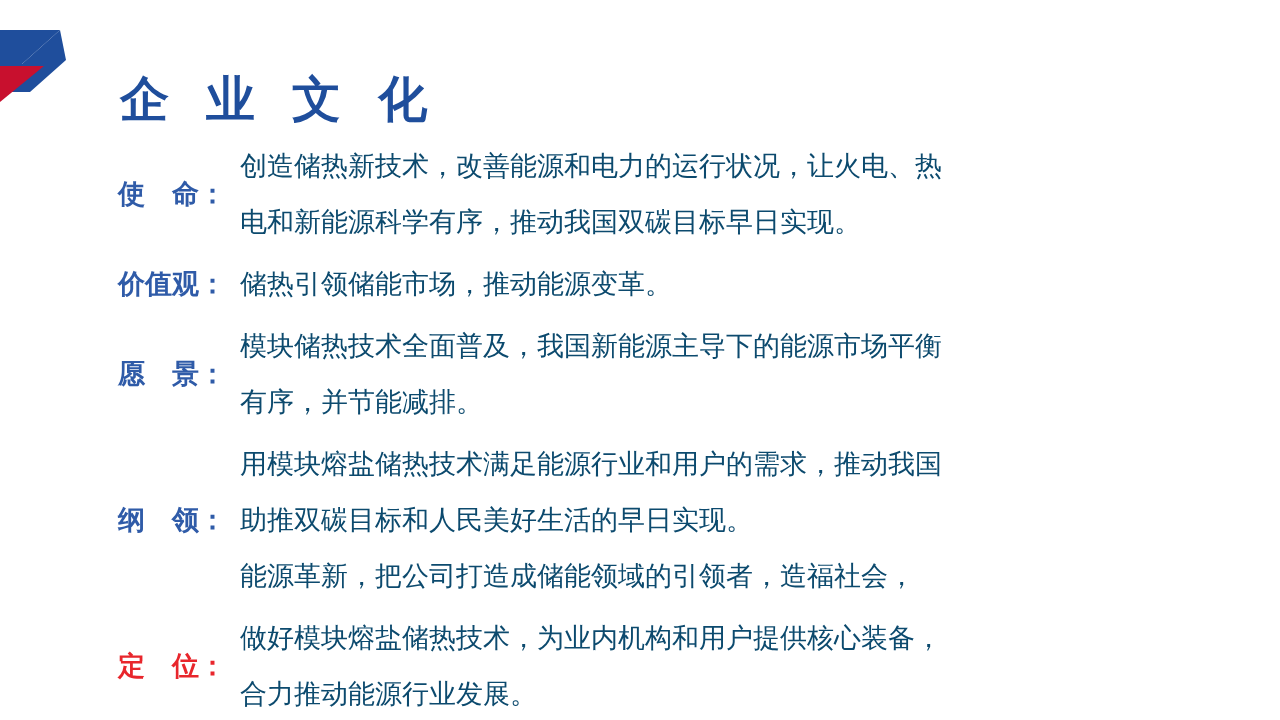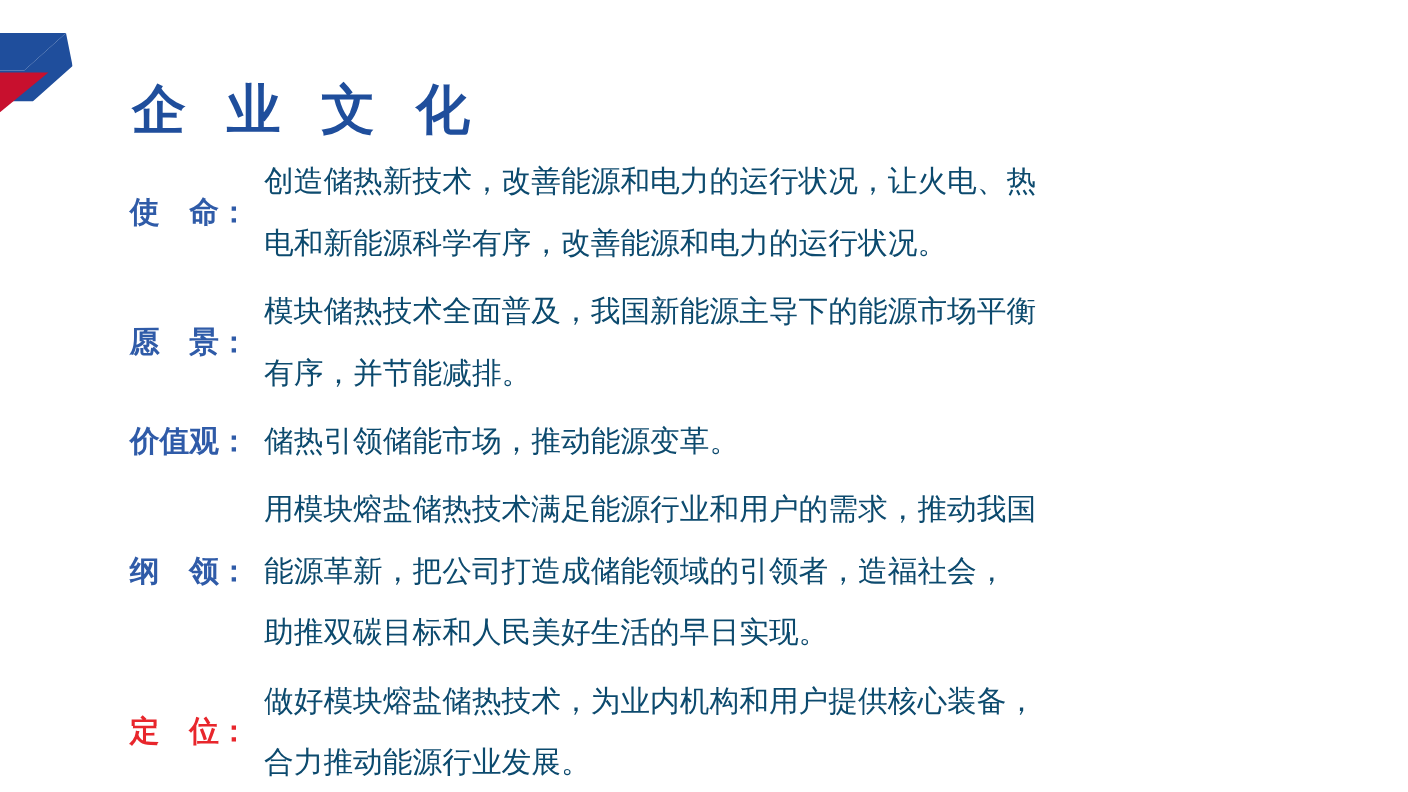--- a/index.html
+++ b/index.html
@@ -90,45 +90,45 @@
 </div>
 
 <h1 class="slide-title">企 业 文 化</h1>
 
 <div class="content">
 
   <div class="entry">
     <div class="entry-label">使　命：</div>
     <div class="entry-body">
       <span class="line">创造储热新技术，改善能源和电力的运行状况，让火电、热</span>
-      <span class="line">电和新能源科学有序，改善能源和电力的运行状况。</span>
+      <span class="line">电和新能源科学有序，推动我国双碳目标早日实现。</span>
+    </div>
+  </div>
+
+  <div class="entry">
+    <div class="entry-label">价值观：</div>
+    <div class="entry-body">
+      <span class="line">储热引领储能市场，推动能源变革。</span>
     </div>
   </div>
 
   <div class="entry">
     <div class="entry-label">愿　景：</div>
     <div class="entry-body">
       <span class="line">模块储热技术全面普及，我国新能源主导下的能源市场平衡</span>
       <span class="line">有序，并节能减排。</span>
     </div>
   </div>
 
   <div class="entry">
-    <div class="entry-label">价值观：</div>
-    <div class="entry-body">
-      <span class="line">储热引领储能市场，推动能源变革。</span>
-    </div>
-  </div>
-
-  <div class="entry">
     <div class="entry-label">纲　领：</div>
     <div class="entry-body">
       <span class="line">用模块熔盐储热技术满足能源行业和用户的需求，推动我国</span>
+      <span class="line">助推双碳目标和人民美好生活的早日实现。</span>
       <span class="line">能源革新，把公司打造成储能领域的引领者，造福社会，</span>
-      <span class="line">助推双碳目标和人民美好生活的早日实现。</span>
     </div>
   </div>
 
   <div class="entry">
     <div class="entry-label accent-red">定　位：</div>
     <div class="entry-body">
       <span class="line">做好模块熔盐储热技术，为业内机构和用户提供核心装备，</span>
       <span class="line">合力推动能源行业发展。</span>
     </div>
   </div>

